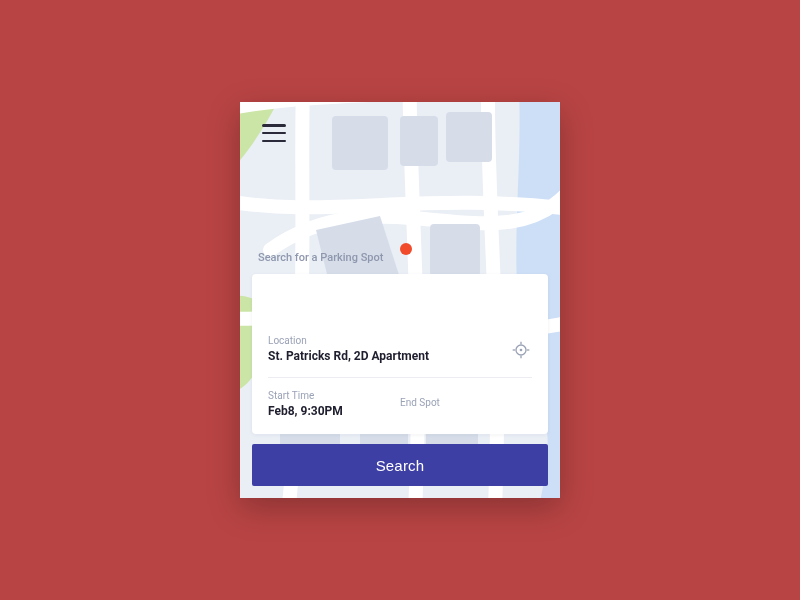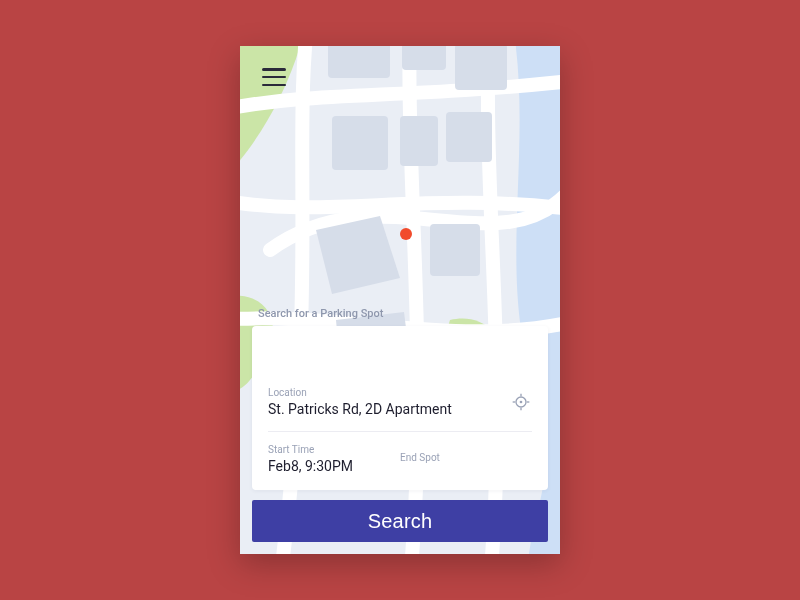--- a/index.html
+++ b/index.html
@@ -8,21 +8,21 @@
     font-family: -apple-system, BlinkMacSystemFont, "Segoe UI", Roboto, Helvetica, Arial, sans-serif;
     background: #b94444;
     display: flex;
     align-items: center;
     justify-content: center;
     width: 800px;
     height: 600px;
   }
   .phone {
     width: 320px;
-    height: 508px;
+    height: 396px;
     background: #4c1d95;
     position: relative;
     overflow: hidden;
     box-shadow: 0 10px 30px rgba(0,0,0,0.25);
   }
 
   
   .map {
     position: absolute;
     inset: 0;
@@ -85,22 +85,22 @@
     position: relative;
     padding-right: 34px;
     margin-top: 47px;
   }
   .label {
     font-size: 10px;
     color: #9aa2b6;
     margin-bottom: 3px;
   }
   .value {
-    font-size: 14px;
-    font-weight: 400;
+    font-size: 12px;
+    font-weight: 700;
     color: #1e1e2e;
   }
   .locate-btn {
     position: absolute;
     top: 2px;
     right: -2px;
     width: 26px;
     height: 26px;
     display: flex;
     align-items: center;
@@ -122,21 +122,21 @@
   }
   .search-btn {
     position: absolute;
     left: 12px;
     right: 12px;
     bottom: 12px;
     height: 42px;
     background: #3e3fa4;
     color: #fff;
     border: none;
-    font-size: 20px;
+    font-size: 15px;
     font-weight: 500;
     border-radius: 2px;
     cursor: pointer;
     letter-spacing: 0.2px;
   }
 </style>
 </head>
 <body>
 
 <div class="phone">

